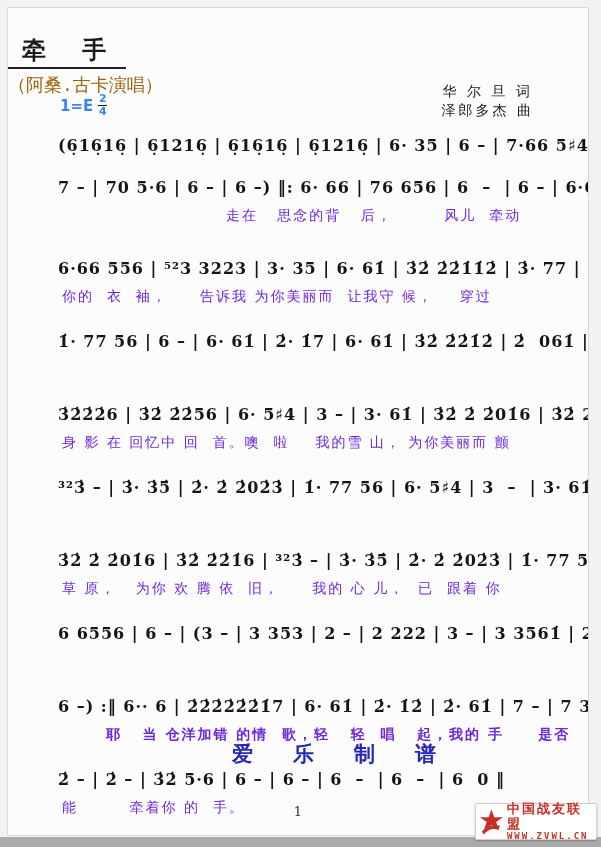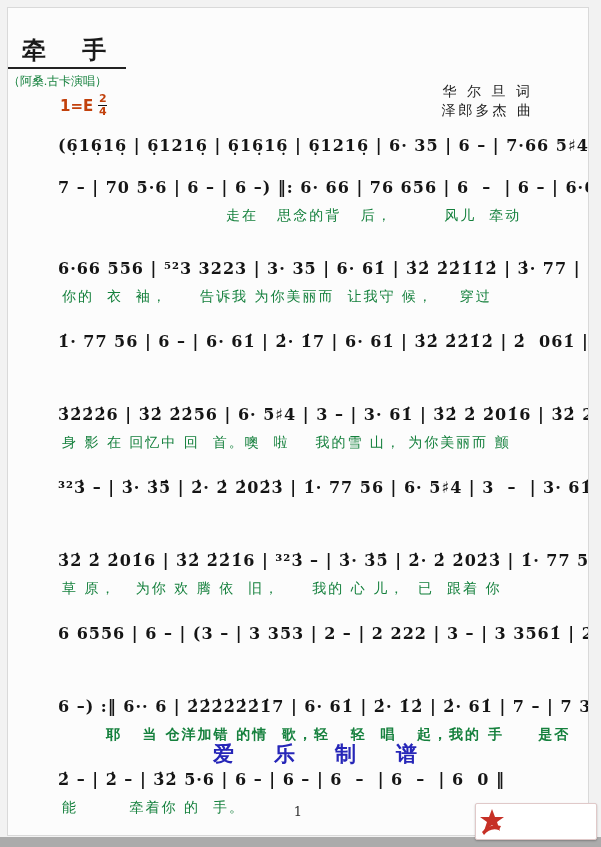--- a/index.html
+++ b/index.html
@@ -10,42 +10,42 @@
   .bottom-strip{position:absolute;left:0;bottom:0;width:601px;height:10px;
         background:#ababab;}
   
   .wm{position:absolute;z-index:0;}
   .wm-rect{position:absolute;background:#ececec;z-index:0;}
   
   .header{position:relative;text-align:left;padding-top:26px;z-index:1;}
   .title{display:inline-block;font-family:"DejaVu Serif",serif;font-weight:bold;
          font-size:24px;color:#1a1a1a;letter-spacing:14px;
          border-bottom:2px solid #222;padding:0 6px 1px 14px;}
-  .subtitle{font-size:12px;color:#15803d;margin-top:4px;font-family:Liberation Serif, serif;}
+  .subtitle{font-size:18px;color:#a16207;margin-top:4px;font-family:Liberation Mono, monospace;}
   .credits{position:absolute;right:54px;top:74px;text-align:center;z-index:1;
            font-size:14px;color:#222;line-height:19px;font-family:"DejaVu Serif",serif;
            letter-spacing:3px;}
   .keysig{position:absolute;left:52px;top:86px;z-index:1;display:flex;align-items:center;
-          font-family:"DejaVu Sans",sans-serif;font-size:15px;color:#c2410c;font-weight:bold;}
+          font-family:"DejaVu Sans",sans-serif;font-size:15px;color:#3b82f6;font-weight:bold;}
   .frac{display:inline-flex;flex-direction:column;align-items:center;margin-left:5px;
         font-size:11px;line-height:10px;font-weight:bold;}
   .frac .fbar{width:9px;height:1px;background:#111;margin:1px 0;}
   
   .score{position:absolute;left:50px;top:128px;width:515px;z-index:1;}
   .system{height:73px;}
   .system.s0{height:42px;}
   .system.s2{margin-top:8px;}
   .notation{font-family:"DejaVu Serif",serif;font-weight:bold;font-size:16px;
             color:#151515;white-space:pre;letter-spacing:1px;height:26px;}
-  .lyrics{font-family:"DejaVu Serif",serif;font-size:14px;color:#15803d;white-space:pre;
+  .lyrics{font-family:"DejaVu Serif",serif;font-size:14px;color:#6d28d9;white-space:pre;
           margin-top:3px;letter-spacing:2px;padding-left:4px;}
   .s1 .lyrics{padding-left:168px;}
   .s8 .lyrics{padding-left:48px;font-weight:bold;}
   
-  .blue-mark{position:absolute;left:213px;top:740px;z-index:2;
+  .blue-mark{position:absolute;left:232px;top:740px;z-index:2;
              font-family:"DejaVu Serif",serif;font-weight:bold;font-size:21px;
              letter-spacing:40px;white-space:pre;}
   
   .page-num{position:absolute;left:0;right:0;bottom:16px;text-align:center;
             font-size:13px;color:#333;z-index:1;font-family:"DejaVu Serif",serif;}
   .logo{position:absolute;right:4px;top:803px;width:122px;height:37px;z-index:3;
         background:#fff;border:1px solid #e0c9c9;border-radius:2px;
         box-shadow:0 1px 2px rgba(0,0,0,.25);display:flex;align-items:center;
         padding:1px 3px;box-sizing:border-box;cursor:pointer;}
   .logo-text{display:flex;flex-direction:column;margin-left:3px;}
@@ -129,15 +129,19 @@
   <div class="page-num">1</div>
 </div>
 
 <div class="blue-mark" style="color:#2626b8;">爱乐制谱</div>
 
 <div class="logo">
   <svg width="26" height="28" viewBox="0 0 26 28">
     <polygon points="13,1 16,9 25,9 18,14 21,23 13,17 5,23 8,14 1,9 10,9" fill="#c63026"></polygon>
     <path d="M3 24 C8 18 14 16 22 18 L20 22 C14 20 9 22 5 27 Z" fill="#c63026"></path>
   </svg>
+  <div class="logo-text">
+    <span class="logo-title" style="color:#c63026;">中国战友联盟</span>
+    <span class="logo-url" style="color:#c63026;">WWW.ZVWL.CN</span>
+  </div>
 </div>
 
 <div class="bottom-strip"></div>
 
 </body></html>

